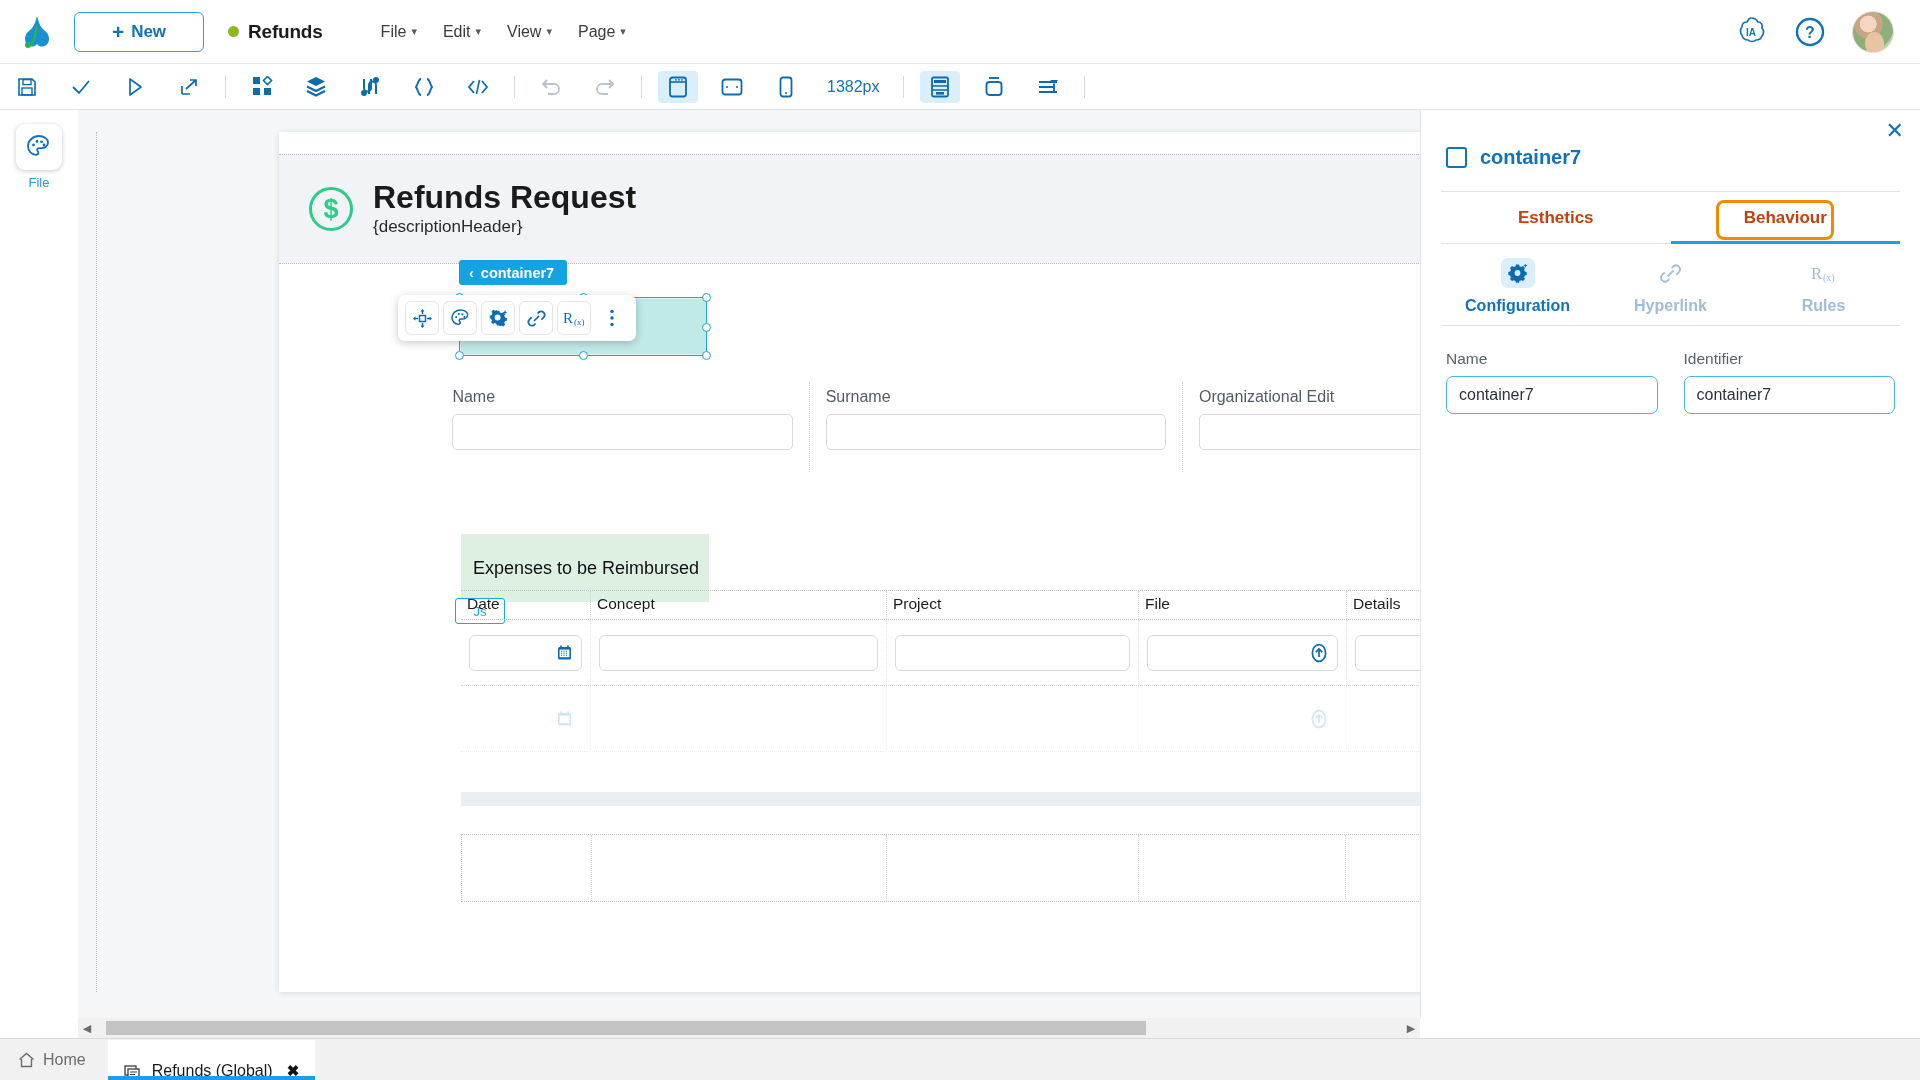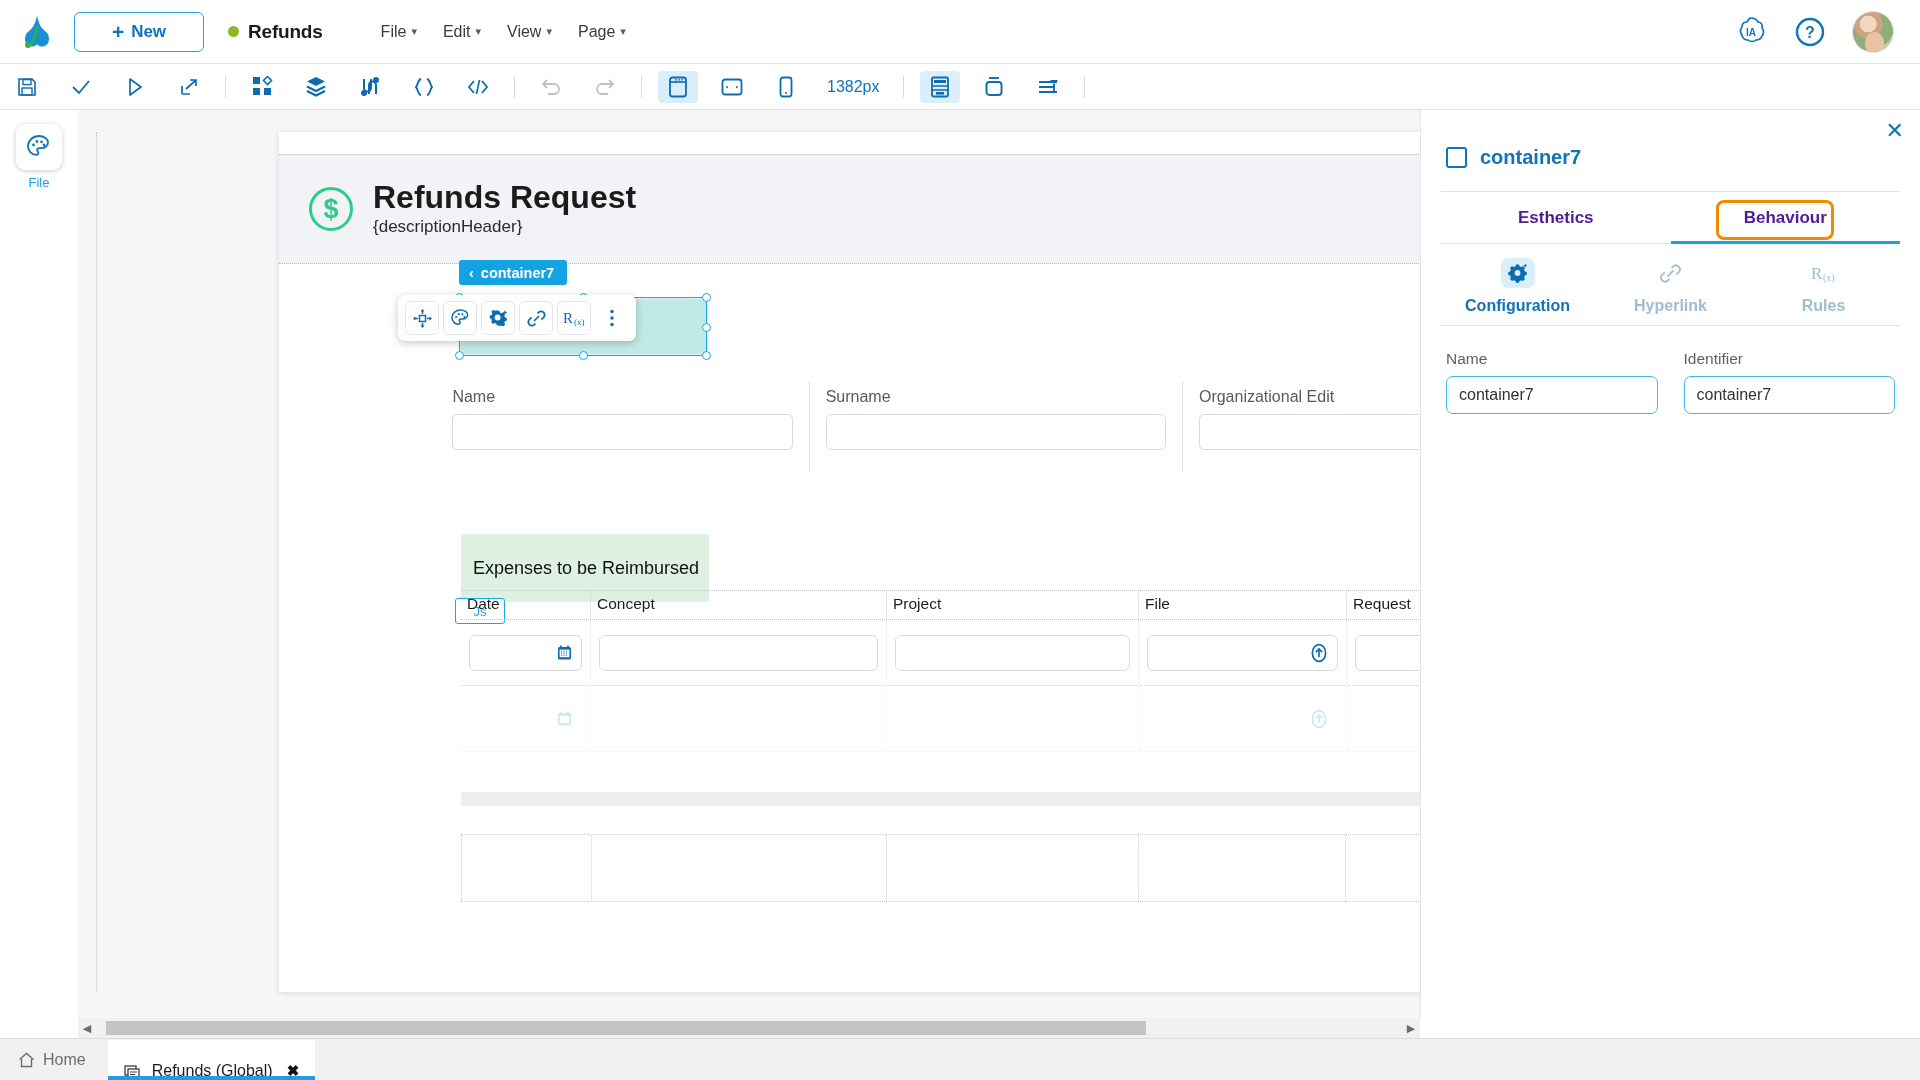--- a/index.html
+++ b/index.html
@@ -166,21 +166,21 @@
   .rpanel {
     position:absolute; left:1420px; top:110px; width:500px; height:908px;
     background:#fff; border-left:1px solid #e3e7ea;
   }
   .rp-close { position:absolute; right:16px; top:10px; font-size:22px; color:#1173b8; cursor:pointer; line-height:1;}
   .rp-head { display:flex; align-items:center; gap:13px; padding:36px 0 0 25px; }
   .rp-chk { width:21px; height:21px; border:2.4px solid #1173b8; border-radius:3px; }
   .rp-title { font-size:20px; font-weight:bold; color:#1173b8; }
   .rp-rule { margin:22px 20px 0 20px; height:1px; background:#dfe3e7; }
   .tabs { display:flex; margin:0 20px; }
-  .tab { flex:1; text-align:center; font-size:17px; font-weight:bold; color:#4c1d95;
+  .tab { flex:1; text-align:center; font-size:17px; font-weight:bold; color:#c2410c;
          padding:16px 0 16px; cursor:pointer; position:relative; }
   .tab.inactive-line::after{ content:""; position:absolute; left:0; right:0; bottom:0; height:1px; background:#dfe3e7;}
   .tab.active::after { content:""; position:absolute; left:0; right:0; bottom:0; height:3px; background:#1ca0e3;}
   .tab-hl {
     position:absolute; left:1716px; top:200px; width:118px; height:40px;
     border:3px solid #ef8b00; border-radius:8px; pointer-events:none; z-index:20;
   }
   .subtabs { display:flex; margin:14px 20px 0; }
   .subtab { flex:1; display:flex; flex-direction:column; align-items:center; gap:9px; cursor:pointer;}
   .subtab .sico { width:34px; height:30px; display:flex; align-items:center; justify-content:center; border-radius:7px;}
@@ -456,21 +456,21 @@
         <div class="green-chip chip-exp">Expenses to be Reimbursed</div>
 
         <div class="js-tag">Js</div>
 
         <div class="tbl">
           <div class="tbl-head">
             <div class="th" style="width:130px;">Date</div>
             <div class="th" style="width:296px;">Concept</div>
             <div class="th" style="width:252px;">Project</div>
             <div class="th" style="width:208px;">File</div>
-            <div class="th" style="width:92px; border-right:0;">Request</div>
+            <div class="th" style="width:92px; border-right:0;">Details</div>
           </div>
 
           <div class="tr">
             <div class="td" style="width:130px;">
               <div class="cell-inp">
                 <span>
                   <svg width="17" height="17" viewBox="0 0 17 17">
                       <rect x="2" y="3" width="13" height="12.5" rx="1.5" fill="#0d6cb0"></rect>
                       <rect x="3.6" y="5.6" width="9.8" height="7.6" fill="#fff"></rect>
                       <path d="M5 7.2h1.2M7.4 7.2h1.2M9.8 7.2H11M5 9.2h1.2M7.4 9.2h1.2M9.8 9.2H11M5 11.2h1.2M7.4 11.2h1.2M9.8 11.2H11" stroke="#0d6cb0" stroke-width="1"></path>

